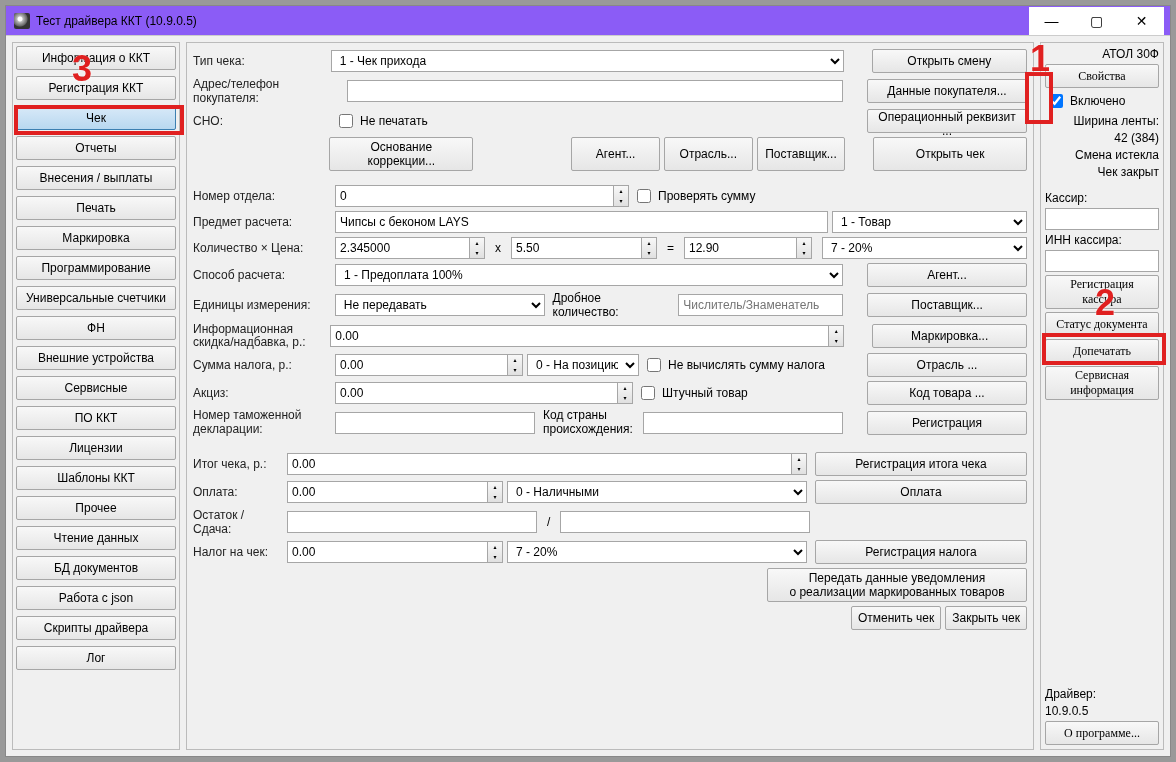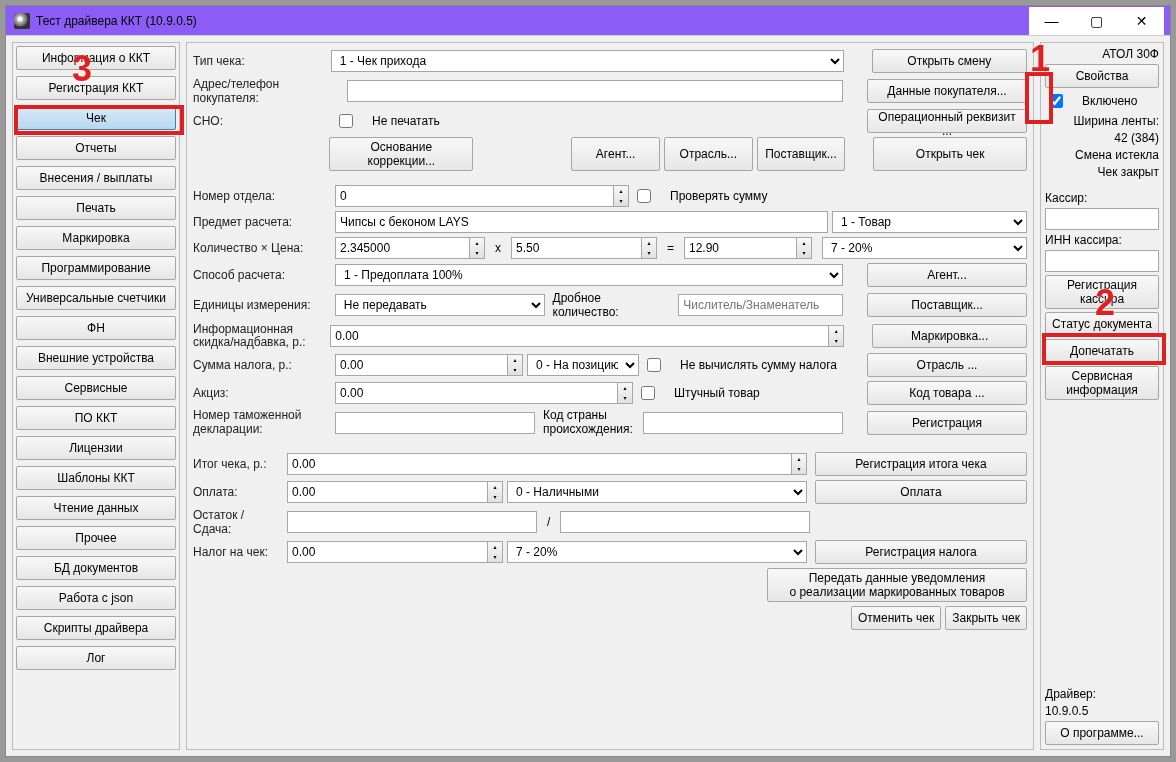--- a/index.html
+++ b/index.html
@@ -120,23 +120,23 @@
   .spin { display:flex; }
   .spin input { border-right:none; }
   .spin .sp {
     width: 16px; height:22px;
     border:1px solid #a6a6a6;
     background:linear-gradient(#f8f8f8,#e0e0e0);
     display:flex; flex-direction:column;
     font-size:6px; line-height:1;
   }
   .spin .sp div { flex:1; display:flex; align-items:center; justify-content:center; }
-  .chk { display:flex; align-items:center; gap:16px; }
+  .chk { display:flex; align-items:center; gap:4px; }
   .chk input { width:14px; height:14px; }
-  .rightbar .btn { width:100%; }
+  .rightbar .btn { width:100%;font-family:Liberation Serif, serif; }
   .rightbar .rtxt { text-align:right; font-size:12px; }
   .rightbar .ltxt { font-size:12px; }
   .rightbar input[type=text]{ width:100%; }
   .flexgrow { flex:1; }
 
   
   .anno-box {
     position:absolute;
     border: 4px solid #e02020;
     pointer-events:none;
@@ -180,22 +180,22 @@
         <button>Печать</button>
         <button>Маркировка</button>
         <button>Программирование</button>
         <button>Универсальные счетчики</button>
         <button>ФН</button>
         <button>Внешние устройства</button>
         <button>Сервисные</button>
         <button>ПО ККТ</button>
         <button>Лицензии</button>
         <button>Шаблоны ККТ</button>
+        <button>Прочее</button>
         <button>Чтение данных</button>
-        <button>Прочее</button>
         <button>БД документов</button>
         <button>Работа с json</button>
         <button>Скрипты драйвера</button>
         <button>Лог</button>
       </div>
 
     <div class="main">
 
       <div class="row">
         <div class="lbl">Тип чека:</div>

